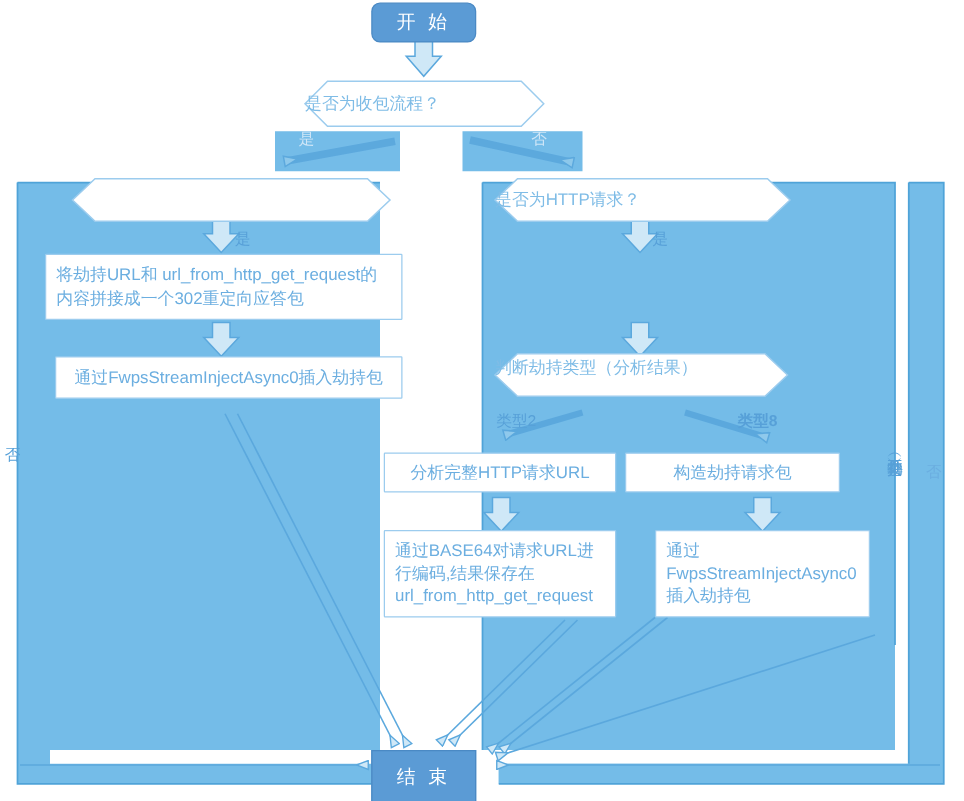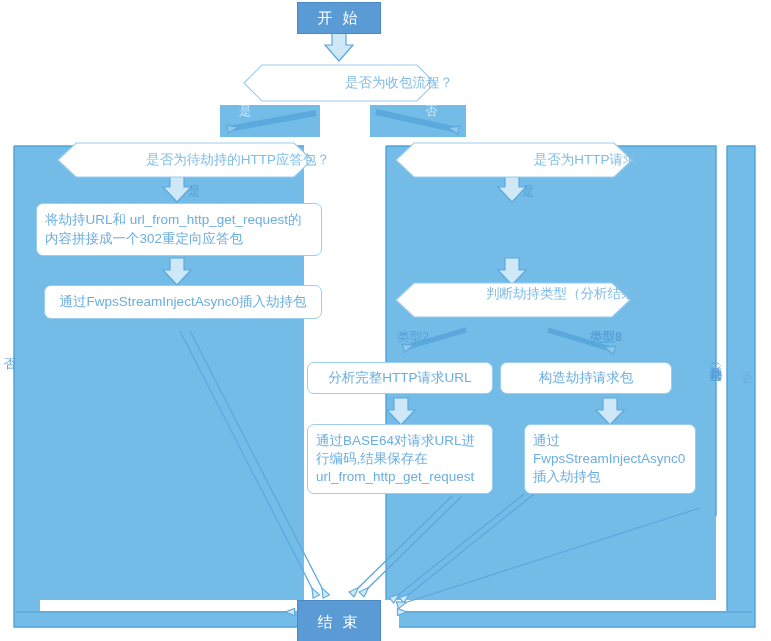--- a/index.html
+++ b/index.html
@@ -6,26 +6,26 @@
   body{font-family:"Liberation Sans","DejaVu Sans",sans-serif;}
   #stage{position:relative;width:771px;height:641px;overflow:hidden;background:#fff;}
   #bg{position:absolute;left:0;top:0;width:771px;height:641px;}
 
   .node{position:absolute;box-sizing:border-box;display:flex;align-items:center;
         justify-content:center;text-align:center;line-height:1.35;}
 
   .terminator{background:#5B9BD5;color:#ffffff;font-size:15px;letter-spacing:3px;
               border:1px solid #4A89C4;}
 
-  .process{background:#ffffff;color:#6BAEE0;border:1px solid #9CCCEE;border-radius:7px;
+  .process{background:#ffffff;color:#6BAEE0;border:1px solid #9CCCEE;border-radius:1px;
            font-size:13.5px;padding:5px 8px;justify-content:flex-start;text-align:left;}
   .process.center{justify-content:center;text-align:center;}
 
   .decision{color:#7FBCE6;font-size:13.5px;background:transparent;border:0;}
-  .decision .txt{position:relative;z-index:2;width:100%;text-align:right;}
+  .decision .txt{position:relative;z-index:2;width:100%;text-align:left;}
 
   .lbl{position:absolute;color:#5B9BD5;font-size:12.5px;z-index:6;}
   .lbl.white{color:#CFE6F7;}
   .lbl.vert{writing-mode:vertical-rl;text-orientation:upright;letter-spacing:0px;}
   .lbl.on-blue{color:#57A0D8;}
 </style>
 </head>
 <body>
 
 <div id="stage">
@@ -119,31 +119,28 @@
     </g>
 
     <g fill="#ffffff" stroke="#9CCCEE" stroke-width="1.2">
       <path d="M262,65 h155 l18,18 l-18,18 h-155 l-18,-18 z"></path>
       <path d="M76,143 h218 l18,17 l-18,17 h-218 l-18,-17 z"></path>
       <path d="M414,143 h200 l18,17 l-18,17 h-200 l-18,-17 z"></path>
       <path d="M414,283 h198 l18,17 l-18,17 h-198 l-18,-17 z"></path>
     </g>
   </svg>
 
-  <div class="node terminator" style="left:297px;top:2px;width:84px;height:32px;">
+  <div class="node terminator" style="left:297px;top:2px;width:84px;height:32px;border-radius:7px;">
     <span>开 始</span>
   </div>
 
   <div class="node decision" style="left:244px;top:65px;width:209px;height:36px;">
     <span class="txt">是否为收包流程？</span>
   </div>
 
-  <div class="node decision" style="left:58px;top:143px;width:272px;height:34px;">
-    <span class="txt">是否为待劫持的HTTP应答包？</span>
-  </div>
 
   <div class="node decision" style="left:396px;top:143px;width:254px;height:34px;">
     <span class="txt">是否为HTTP请求？</span>
   </div>
 
   <div class="node decision" style="left:396px;top:283px;width:252px;height:22px;">
     <span class="txt">判断劫持类型（分析结果）</span>
   </div>
 
   <div class="node process" style="left:36px;top:203px;width:286px;height:53px;">

